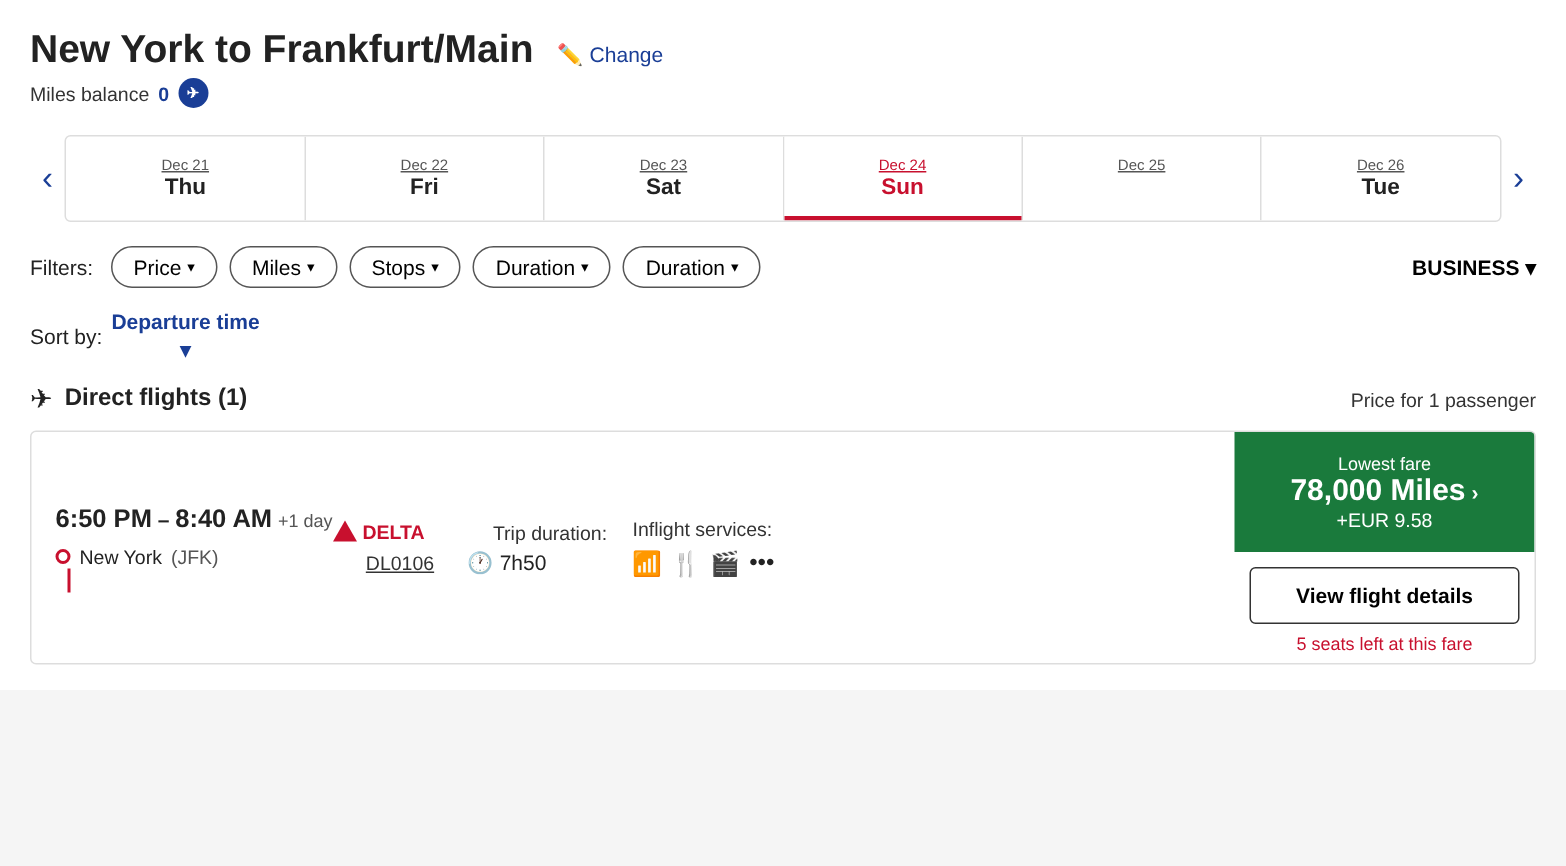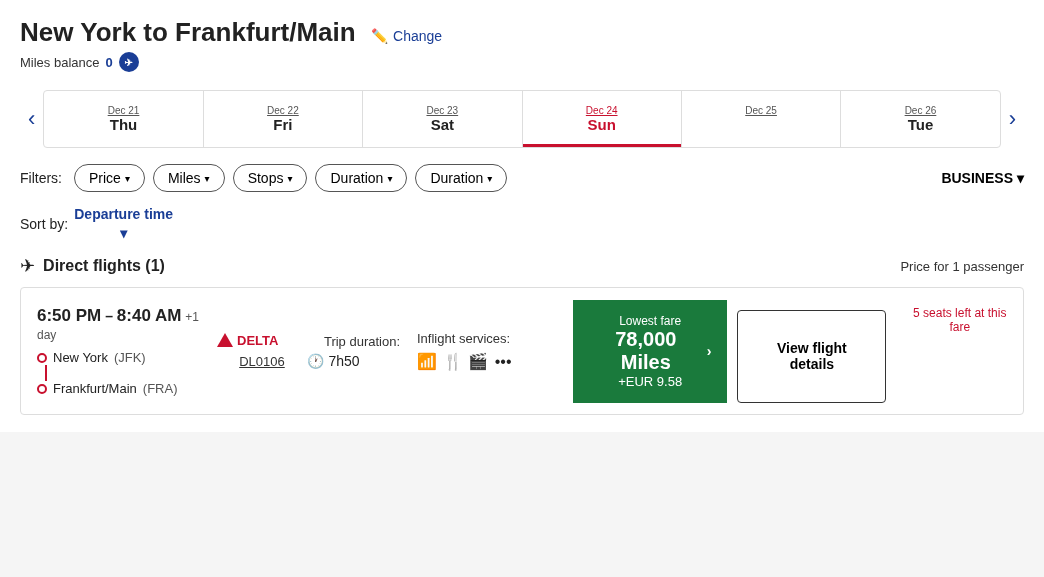--- a/index.html
+++ b/index.html
@@ -57,21 +57,21 @@
     .delta-triangle { width: 0; height: 0; border-left: 8px solid transparent; border-right: 8px solid transparent; border-bottom: 14px solid #c8102e; }
     .flight-num { font-size: 13px; color: #333; margin-top: 6px; text-decoration: underline; }
     .trip-duration { text-align: center; min-width: 110px; }
     .trip-duration-label { font-size: 13px; color: #333; margin-bottom: 4px; }
     .trip-duration-val { font-size: 14px; display: flex; align-items: center; gap: 4px; }
     .inflight { min-width: 140px; }
     .inflight-label { font-size: 13px; color: #333; margin-bottom: 6px; }
     .inflight-icons { display: flex; align-items: center; gap: 6px; font-size: 16px; }
 
     
-    .price-panel { display: flex; flex-direction: row; align-items: stretch; min-width: 200px; }
+    .price-panel { display: flex; flex-direction: column; align-items: stretch; min-width: 200px; }
     .lowest-fare { background: #1a7a3c; color: white; padding: 14px 16px; text-align: center; cursor: pointer; }
     .lowest-fare-label { font-size: 12px; }
     .lowest-fare-miles { font-size: 20px; font-weight: bold; display: flex; align-items: center; justify-content: center; gap: 4px; }
     .lowest-fare-eur { font-size: 13px; }
     .view-details-btn { border: 1.5px solid #333; background: #fff; padding: 10px 16px; text-align: center; cursor: pointer; font-size: 14px; font-weight: bold; margin: 10px 10px 0; border-radius: 4px; }
     .seats-left { color: #c8102e; font-size: 12px; text-align: center; padding: 6px; }
     .chevron-right { font-size: 14px; }
   </style>
 </head>
 <body>
@@ -175,25 +175,20 @@
         </div>
         <div style="margin-top:8px;">
           <div class="route-stop">
             <div class="route-dot"></div>
             <span>New York</span>
             <span style="color:#555;">(JFK)</span>
           </div>
           <div style="display:flex; padding-left:4px;">
             <div class="route-connector"></div>
           </div>
-          <div class="route-stop">
-            <div class="route-dot"></div>
-            <span>Frankfurt/Main</span>
-            <span style="color:#555;">(FRA)</span>
-          </div>
         </div>
       </div>
 
       <div class="airline-info">
         <div class="delta-logo">
           <div class="delta-triangle"></div>
           <span>DELTA</span>
         </div>
         <div class="flight-num">DL0106</div>
       </div>

